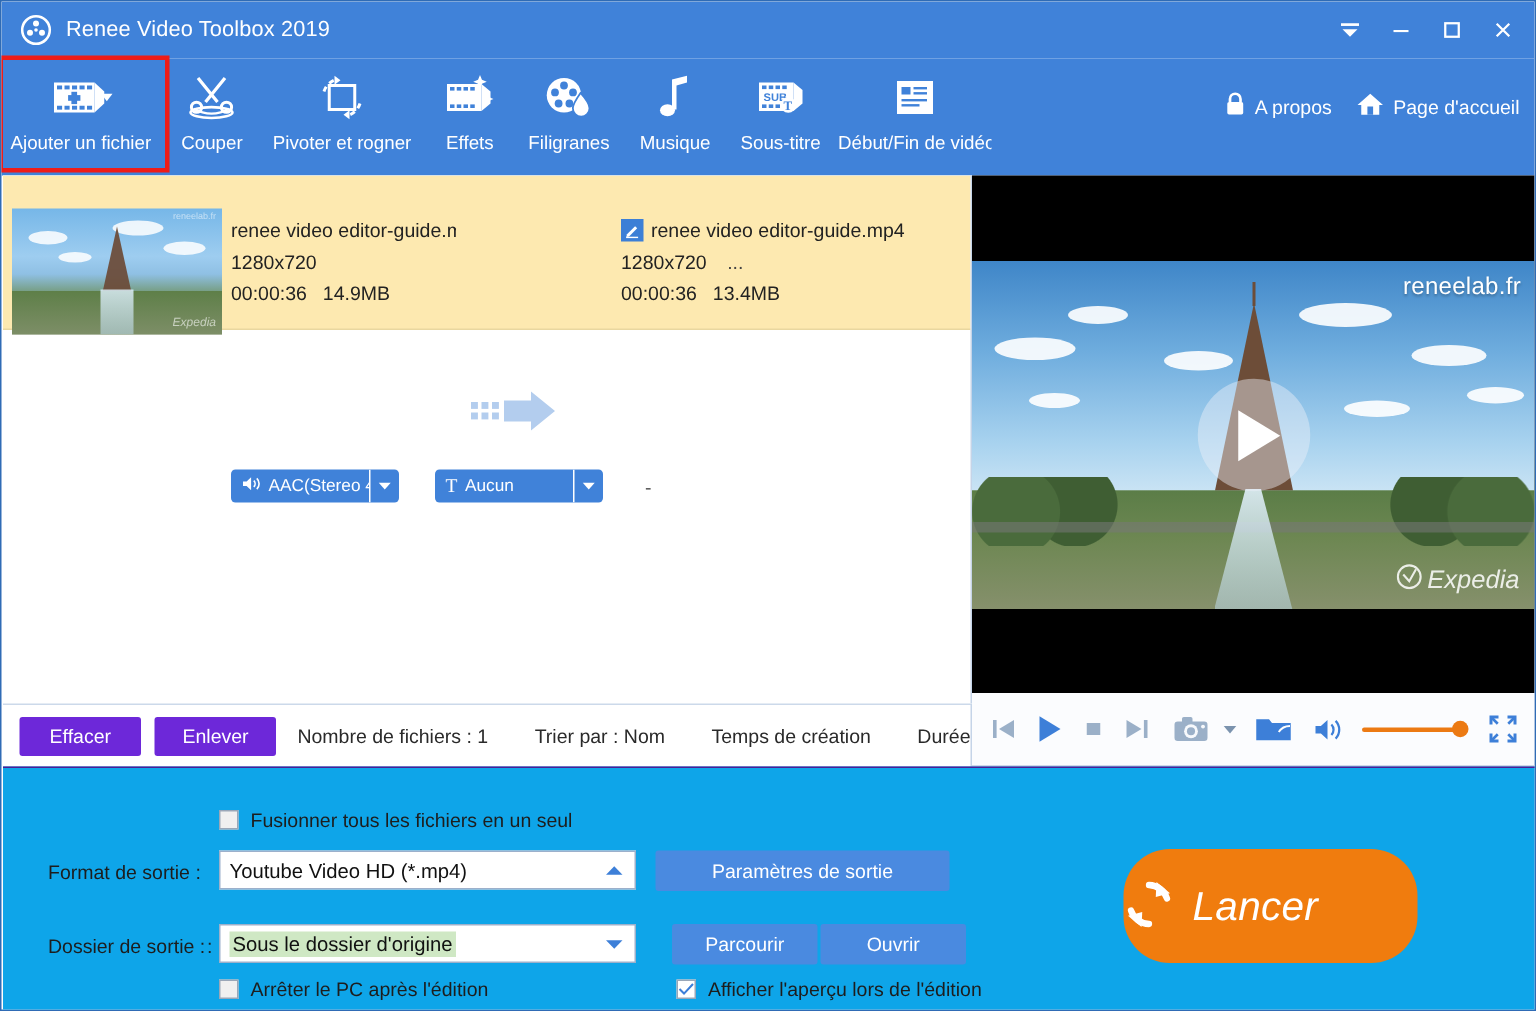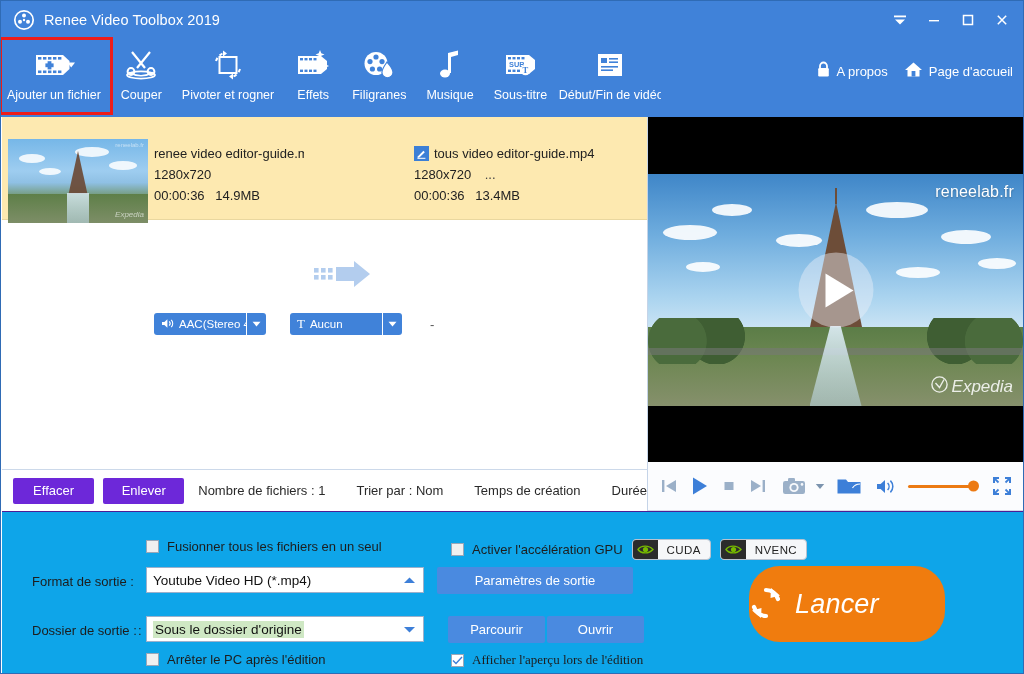--- a/index.html
+++ b/index.html
@@ -557,21 +557,21 @@
       </div>
 
       <div class="dst-col">
         <div class="fl-line dst-head">
           <span class="edit-ic">
             <svg width="11" height="11" viewBox="0 0 11 11">
               <path d="M2 8.2 L7.4 2.8 L8.8 4.2 L3.4 9.6 L1.6 10 Z" fill="#fff"></path>
               <rect x="1.4" y="9.8" width="8" height="1" fill="#fff"></rect>
             </svg>
           </span>
-          <span>tous video editor-guide.mp4</span>
+          <span>renee video editor-guide.mp4</span>
         </div>
         <div class="fl-line">
           <span>1280x720</span>
           <span style="margin-left:10px;color:#444;">...</span>
         </div>
         <div class="fl-line">
           <span>00:00:36</span>
           <span style="margin-left:7px">13.4MB</span>
         </div>
       </div>
@@ -729,42 +729,20 @@
     </span>
   </div>
 
   <div class="settings">
 
     <div class="s-row" style="left:144px; top:27px;">
       <span class="cb"></span>
       <span class="cb-label">Fusionner tous les fichiers en un seul</span>
     </div>
 
-    <div class="s-row" style="left:449px; top:27px;">
-      <span class="cb"></span>
-      <span class="cb-label">Activer l'accélération GPU</span>
-      <span class="gpu-badge">
-        <span class="nv">
-          <svg width="19" height="13" viewBox="0 0 19 13">
-            <path d="M2 6.5 C5 2 13 2 17 6.5 C13 11 5 11 2 6.5 Z" fill="none" stroke="#76b900" stroke-width="1.4"></path>
-            <circle cx="9.5" cy="6.5" r="2.6" fill="#76b900"></circle>
-          </svg>
-        </span>
-        <span class="tx">CUDA</span>
-      </span>
-      <span class="gpu-badge">
-        <span class="nv">
-          <svg width="19" height="13" viewBox="0 0 19 13">
-            <path d="M2 6.5 C5 2 13 2 17 6.5 C13 11 5 11 2 6.5 Z" fill="none" stroke="#76b900" stroke-width="1.4"></path>
-            <circle cx="9.5" cy="6.5" r="2.6" fill="#76b900"></circle>
-          </svg>
-        </span>
-        <span class="tx">NVENC</span>
-      </span>
-    </div>
 
     <span class="s-label" style="position:absolute;left:30px;top:62px;">Format de sortie :</span>
     <div class="select" style="position:absolute;left:144px;top:55px;width:278px;">
       <span class="val">Youtube Video HD (*.mp4)</span>
       <span class="caret">
         <svg width="13" height="8" viewBox="0 0 13 8">
             <path d="M1 6.6 L12 6.6 L6.5 1 Z" fill="#3d7fd8"></path>
           </svg>
       </span>
     </div>
@@ -782,21 +760,21 @@
     </div>
     <div class="btn-split" style="position:absolute;left:446px;top:104px;">
       <button class="btn-wide" style="width:97px;">Parcourir</button>
       <button class="btn-wide" style="width:97px;">Ouvrir</button>
     </div>
 
     <div class="s-row" style="left:144px; top:140px;">
       <span class="cb"></span>
       <span class="cb-label">Arrêter le PC après l'édition</span>
     </div>
-    <div class="s-row" style="left:449px; top:140px;font-family:Liberation Serif, serif;">
+    <div class="s-row" style="left:449px; top:140px;">
       <span class="cb checked">
         <svg width="11" height="9" viewBox="0 0 11 9">
           <path d="M1 4.4 L4 7.4 L10 1" stroke="#3d7fd8" stroke-width="1.4" fill="none"></path>
         </svg>
       </span>
       <span class="cb-label">Afficher l'aperçu lors de l'édition</span>
     </div>
 
     <button class="launch" style="top:54px;left:747px;">
       <span>

